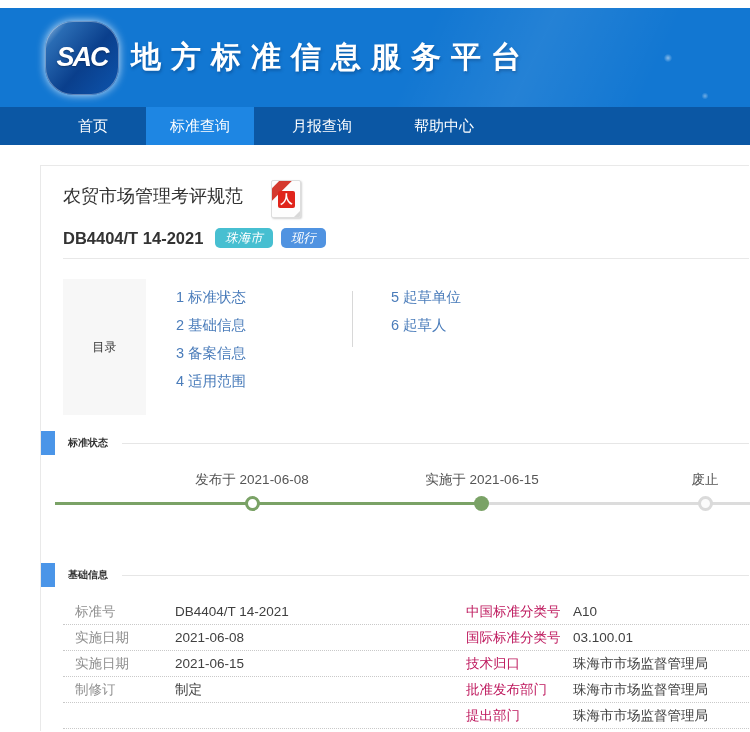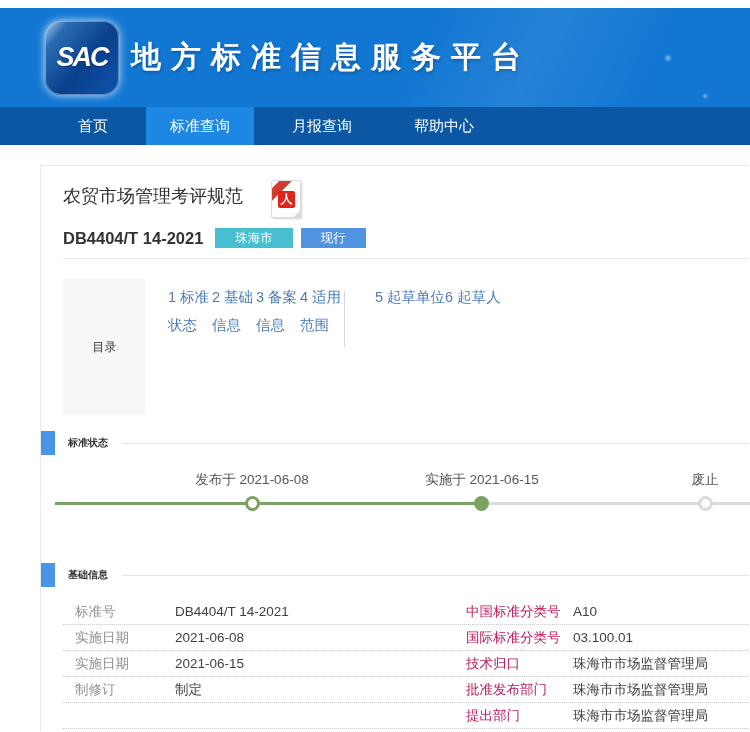--- a/index.html
+++ b/index.html
@@ -8,21 +8,21 @@
 
   
   .topstrip { height:8px; background:#fff; }
   .header { height:99px; background:#1277d2; position:relative; display:flex; align-items:center; overflow:hidden; }
   .header::after { content:""; position:absolute; inset:0; pointer-events:none;
     background:
       radial-gradient(circle 6px at 668px 50px, rgba(255,255,255,.5), rgba(255,255,255,0) 70%),
       radial-gradient(circle 5px at 705px 88px, rgba(255,255,255,.4), rgba(255,255,255,0) 70%),
       linear-gradient(115deg, rgba(255,255,255,0) 55%, rgba(255,255,255,.08) 70%, rgba(255,255,255,0) 86%);
   }
-  .logo { width:74px; height:74px; margin-left:45px; border-radius:16px; flex:0 0 auto;
+  .logo { width:74px; height:74px; margin-left:45px; border-radius:28px; flex:0 0 auto;
     background:linear-gradient(130deg,#bcd7f0 0%, #2a6cb4 18%, #0a3f8c 55%, #0d55ae 100%);
     box-shadow:0 0 9px rgba(255,255,255,.8), inset 0 0 0 1px rgba(255,255,255,.35);
     display:flex; align-items:center; justify-content:center; z-index:2; }
   .logo-text { color:#fff; font-size:27px; font-weight:bold; font-style:italic; letter-spacing:-2px;
     text-shadow:0 1px 2px rgba(0,0,0,.3); }
   .header-title { color:#fff; font-size:30px; font-weight:bold; letter-spacing:10px; margin-left:12px;
     text-shadow:1px 2px 3px rgba(0,40,90,.35); white-space:nowrap; }
 
   
   .nav { height:38px; background:#0b57a4; display:flex; align-items:stretch; padding-left:54px; }
@@ -45,32 +45,32 @@
   .pdf-icon .ribbon { position:absolute; top:3px; left:-9px; width:30px; height:9px;
     background:#d43a2f; transform:rotate(-45deg); }
   .pdf-icon .glyphbox { position:absolute; top:10px; left:6px; width:17px; height:17px;
     background:#e0241b; border-radius:2px; color:#fff; font-size:12px; line-height:17px;
     text-align:center; font-weight:bold; }
   .pdf-icon .fold { position:absolute; right:-1px; bottom:-1px; width:0; height:0;
     border-left:8px solid transparent; border-bottom:8px solid #d8d8d8; }
 
   .std-code-row { margin-top:10px; display:flex; align-items:center; }
   .std-code { font-size:16.5px; font-weight:bold; color:#333; }
-  .badge { font-size:12.5px; color:#fff; padding:3px 20px; border-radius:0; line-height:14px; }
+  .badge { font-size:12.5px; color:#fff; padding:3px 10px; border-radius:5px; line-height:14px;font-style:italic; }
   .badge.region { background:#47bfd1; margin-left:12px; }
   .badge.status { background:#5093e1; margin-left:8px; }
 
   .divider { height:1px; background:#e8e8e8; margin-top:10px; }
 
   
   .toc { display:flex; margin-top:20px; }
   .toc-box { width:83px; height:136px; background:#f7f7f7; flex:0 0 auto;
     display:flex; align-items:center; justify-content:center; font-size:12px; color:#333; }
   .toc-links { display:flex; margin-left:22px; padding-top:4px; }
-  .toc-col { display:flex; flex-direction:row; }
+  .toc-col { display:flex; flex-direction:column;margin-left:8px; }
   .toc-col.first { width:176px; }
   .toc-col.second { padding-left:30px; }
   .toc-link { color:#4a7cba; font-size:14.5px; line-height:28px; text-decoration:none; cursor:pointer; }
   .toc-divider { width:1px; background:#d8d8d8; height:56px; margin-top:8px; }
 
   
   .section-head { display:flex; align-items:center; margin-left:-22px; }
   .section-head.first { margin-top:16px; }
   .section-head.second { margin-top:32px; }
   .section-bar { width:14px; height:24px; background:#4a95e8; flex:0 0 auto; }

